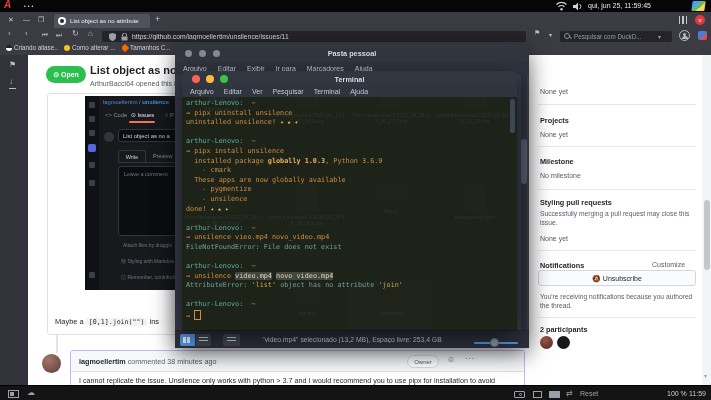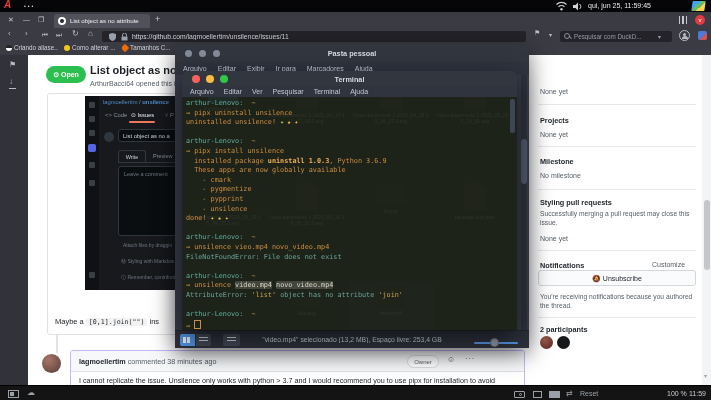--- a/index.html
+++ b/index.html
@@ -392,25 +392,24 @@
       <span class="menu-item">Terminal</span>
       <span class="menu-item">Ajuda</span>
     </div>
     <div class="abs term-body">
         <div class="tline"><span class="t-p">arthur-Lenovo:</span><span class="t-y">  ~</span></div>
         <div class="tline"><span class="t-o">→ pipx uninstall unsilence</span></div>
         <div class="tline"><span class="t-o">uninstalled unsilence! </span><span class="t-e">✦ ★ ✦</span></div>
         <div class="tline"></div>
         <div class="tline"><span class="t-p">arthur-Lenovo:</span><span class="t-y">  ~</span></div>
         <div class="tline"><span class="t-o">→ pipx install unsilence</span></div>
-        <div class="tline"><span class="t-o">  installed package </span><span class="t-b">uninstall 1.0.3</span><span class="t-o">, Python 3.6.9</span></div>
+        <div class="tline"><span class="t-o">  installed package </span><span class="t-b">globally 1.0.3</span><span class="t-o">, Python 3.6.9</span></div>
+        <div class="tline"><span class="t-o">    - cmark</span></div>
         <div class="tline"><span class="t-o">  These apps are now globally available</span></div>
-        <div class="tline"><span class="t-o">    - cmark</span></div>
         <div class="tline"><span class="t-o">    - pygmentize</span></div>
-        <div class="tline"><span class="t-o">    - pypprint</span></div>
         <div class="tline"><span class="t-o">    - unsilence</span></div>
         <div class="tline"><span class="t-o">done! </span><span class="t-e">✦ ★ ✦</span></div>
         <div class="tline"></div>
         <div class="tline"><span class="t-p">arthur-Lenovo:</span><span class="t-y">  ~</span></div>
         <div class="tline"><span class="t-o">→ unsilence vieo.mp4 novo_video.mp4</span></div>
         <div class="tline"><span class="t-t">FileNotFoundError: File does not exist</span></div>
         <div class="tline"></div>
         <div class="tline"><span class="t-p">arthur-Lenovo:</span><span class="t-y">  ~</span></div>
         <div class="tline"><span class="t-o">→ unsilence </span><span class="t-h">video.mp4</span><span class="t-o"> </span><span class="t-h">novo video.mp4</span></div>
         <div class="tline"><span class="t-t">AttributeError: </span><span class="t-y">'list'</span><span class="t-t"> object has no attribute </span><span class="t-y">'join'</span></div>

